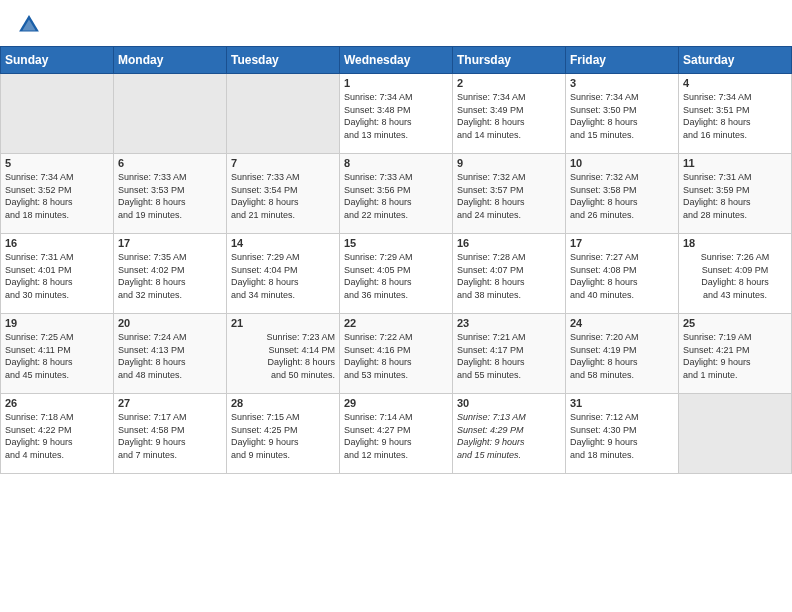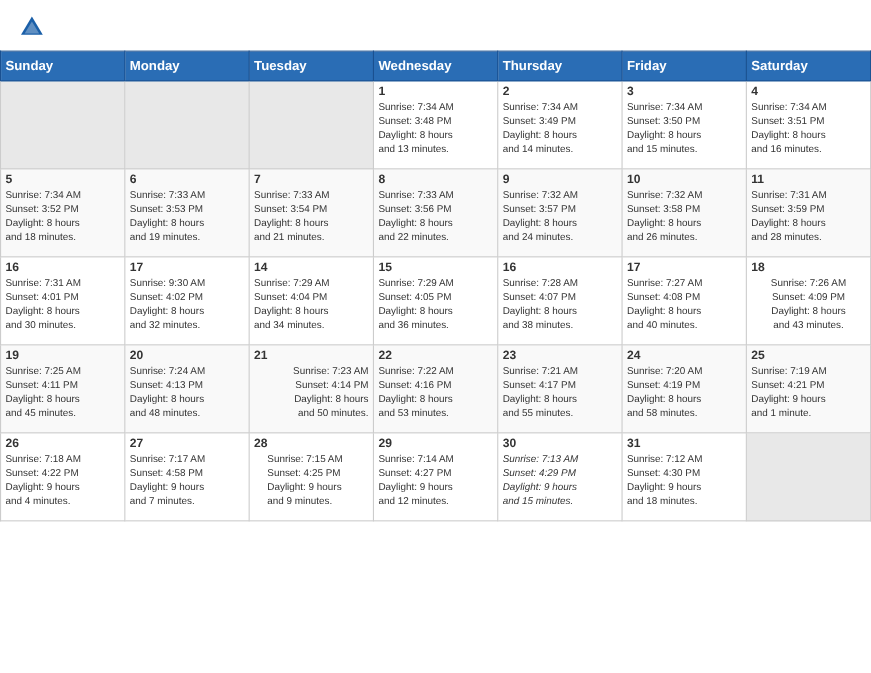--- a/index.html
+++ b/index.html
@@ -224,21 +224,21 @@
         <tr class="row-bg-white">
           <td>
             <span class="day-number">16</span>
             <div class="day-info" style="white-space: pre-line;">Sunrise: 7:31 AM
 Sunset: 4:01 PM
 Daylight: 8 hours
 and 30 minutes.</div>
           </td>
           <td>
             <span class="day-number">17</span>
-            <div class="day-info" style="white-space: pre-line;">Sunrise: 9:30 AM
+            <div class="day-info" style="white-space: pre-line;">Sunrise: 7:35 AM
 Sunset: 4:02 PM
 Daylight: 8 hours
 and 32 minutes.</div>
           </td>
           <td>
             <span class="day-number">14</span>
             <div class="day-info" style="white-space: pre-line;">Sunrise: 7:29 AM
 Sunset: 4:04 PM
 Daylight: 8 hours
 and 34 minutes.</div>
@@ -333,21 +333,21 @@
           </td>
           <td>
             <span class="day-number">27</span>
             <div class="day-info" style="white-space: pre-line;">Sunrise: 7:17 AM
 Sunset: 4:58 PM
 Daylight: 9 hours
 and 7 minutes.</div>
           </td>
           <td>
             <span class="day-number">28</span>
-            <div class="day-info" style="white-space: pre-line; margin-left: 12px;">Sunrise: 7:15 AM
+            <div class="day-info" style="white-space: pre-line;">Sunrise: 7:15 AM
 Sunset: 4:25 PM
 Daylight: 9 hours
 and 9 minutes.</div>
           </td>
           <td>
             <span class="day-number">29</span>
             <div class="day-info" style="white-space: pre-line;">Sunrise: 7:14 AM
 Sunset: 4:27 PM
 Daylight: 9 hours
 and 12 minutes.</div>

